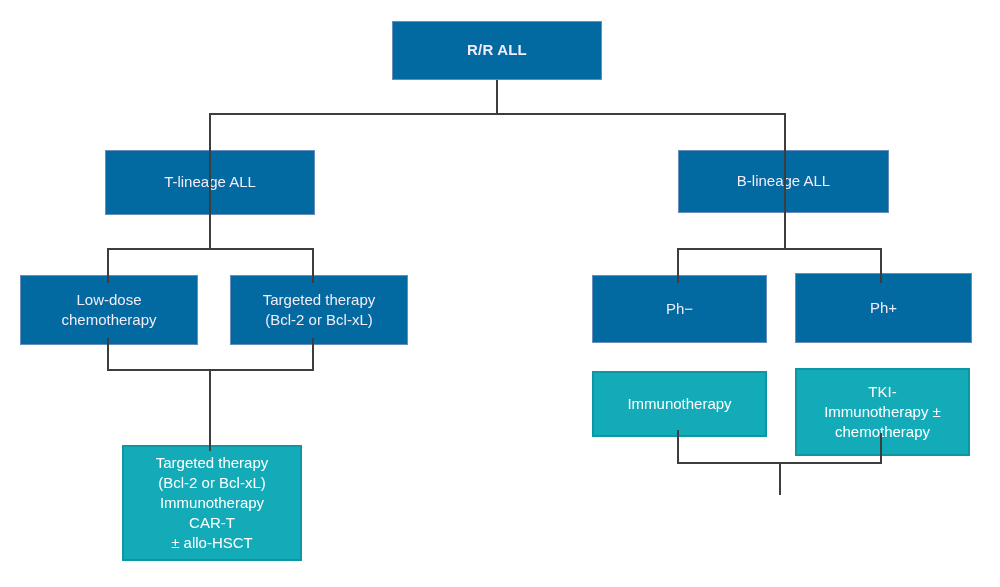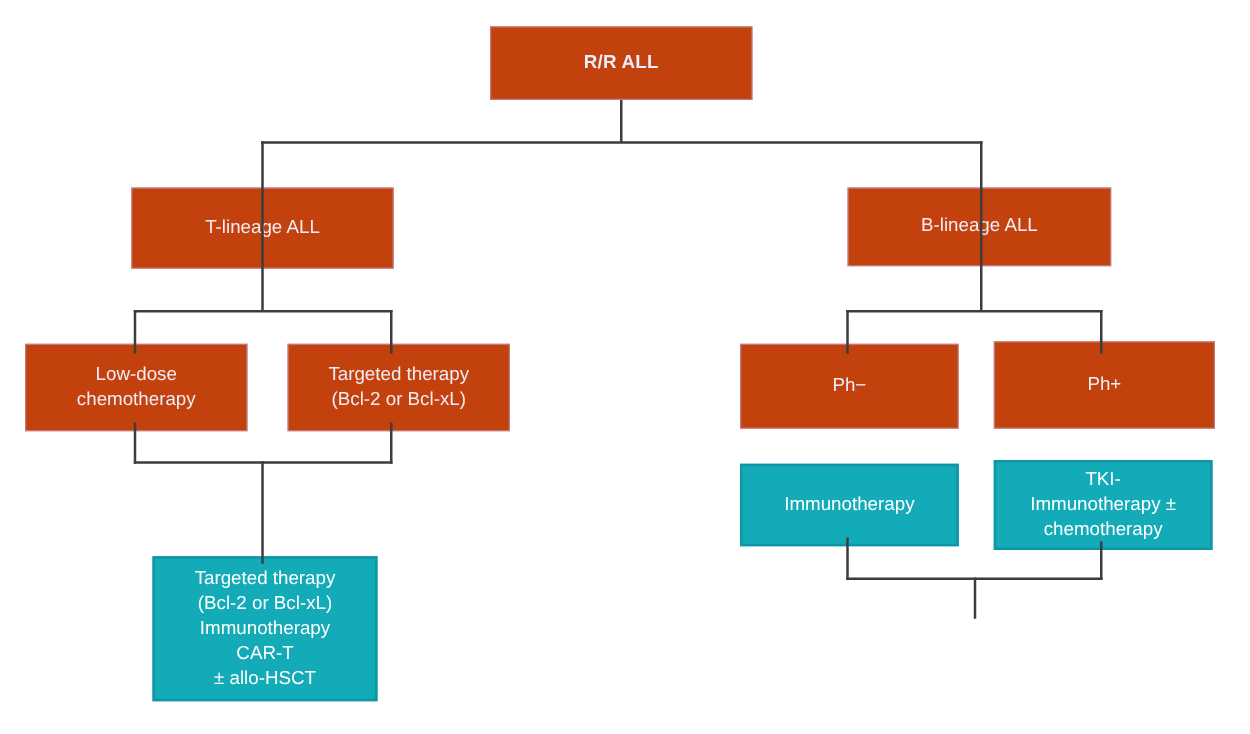--- a/index.html
+++ b/index.html
@@ -32,41 +32,41 @@
     align-items: center;
     justify-content: center;
     text-align: center;
     white-space: pre-line;
     font-size: 15px;
     line-height: 1.34;
     box-sizing: border-box;
     padding: 4px 6px;
   }
   .node.purple {
-    background: #c2410c;
+    background: #0369a1;
     border: 1px solid rgba(190, 170, 215, 0.55);
     color: #f2ecf8;
   }
   .node.teal {
     background: #14abb9;
     border: 2px solid #0e96a4;
     color: #ffffff;
   }
   .node.bold { font-weight: 700; letter-spacing: 0.2px; }
 
   
   #rr-all      { left: 392px; top: 21px;  width: 210px; height: 59px; }
   #t-lineage   { left: 105px; top: 150px; width: 210px; height: 65px; }
   #b-lineage   { left: 678px; top: 150px; width: 211px; height: 63px; }
   #low-dose    { left: 20px;  top: 275px; width: 178px; height: 70px; }
   #targeted    { left: 230px; top: 275px; width: 178px; height: 70px; }
   #ph-neg      { left: 592px; top: 275px; width: 175px; height: 68px; }
   #ph-pos      { left: 795px; top: 273px; width: 177px; height: 70px; }
   #immuno      { left: 592px; top: 371px; width: 175px; height: 66px; }
-  #tki         { left: 795px; top: 368px; width: 175px; height: 72px; }
+  #tki         { left: 795px; top: 368px; width: 175px; height: 88px; }
   #t-combo     { left: 122px; top: 445px; width: 180px; height: 116px; }
   #allo        { left: 692px; top: 488px; width: 178px; height: 70px; }
 
   
   #ln-root-v      { left: 496px; top: 80px;  height: 34px; }
   #ln-top-h       { left: 209px; top: 113px; width: 577px; }
   #ln-t-v         { left: 209px; top: 113px; height: 136px; }
   #ln-b-v         { left: 784px; top: 113px; height: 136px; }
   #ln-tsplit-h    { left: 107px; top: 248px; width: 207px; }
   #ln-lowdose-in  { left: 107px; top: 248px; height: 35px; }

